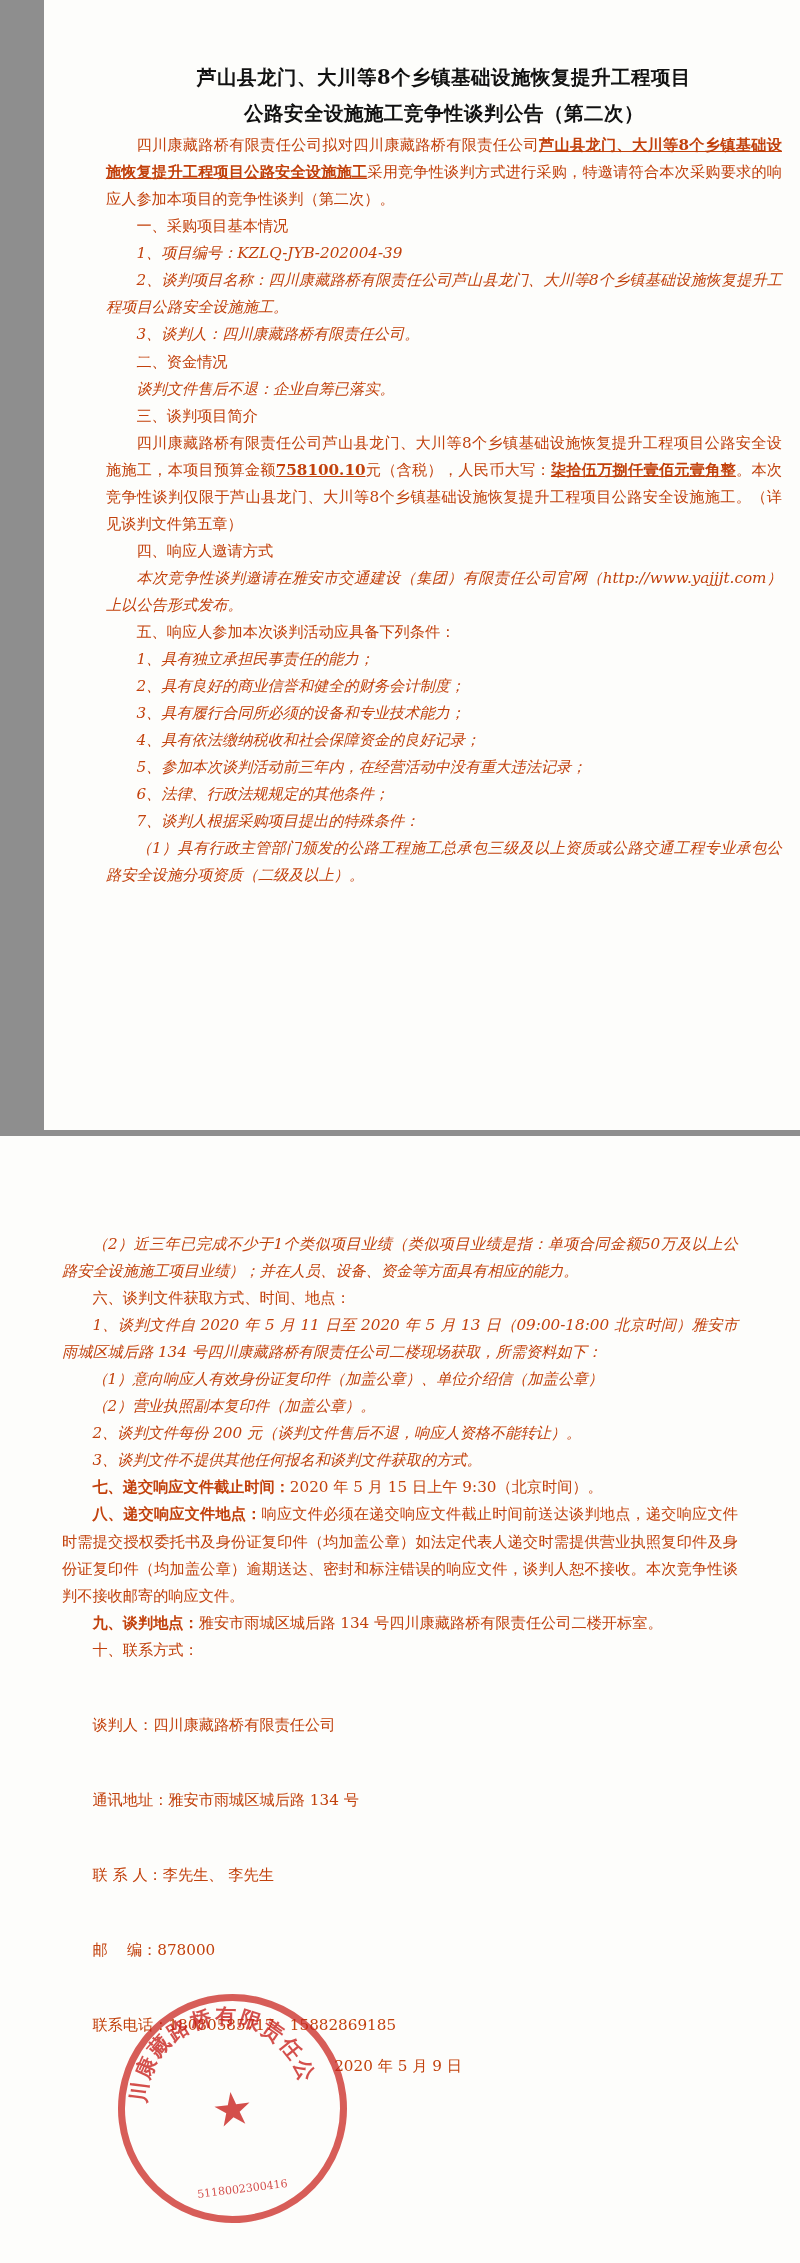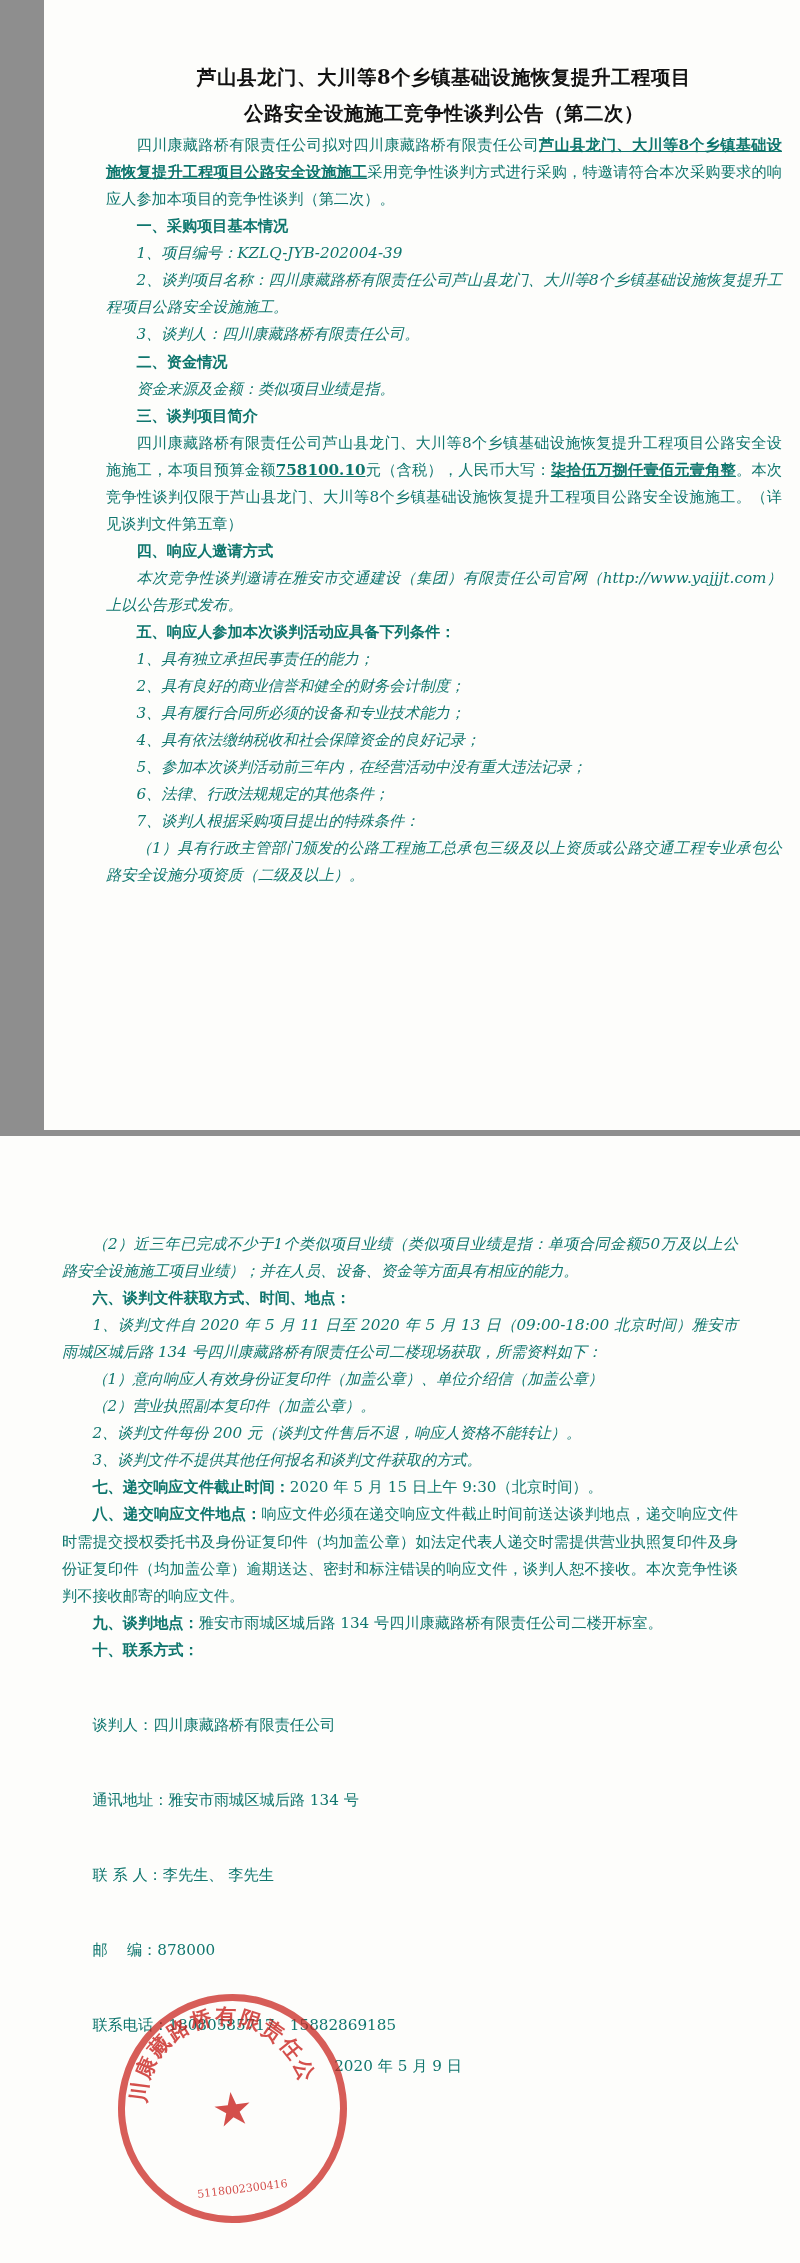--- a/index.html
+++ b/index.html
@@ -28,29 +28,29 @@
     text-align: center;
     margin: 0;
     line-height: 1.85;
     letter-spacing: 0.5px;
     color: #111;
   }
   p {
     margin: 0;
     font-size: 15.2px;
     line-height: 1.78;
-    color: #0f766e;
+    color: #c2410c;
     text-align: justify;
     text-justify: inter-ideograph;
   }
   .indent2 { text-indent: 2em; }
   .b { font-weight: bold; }
   .bu { font-weight: bold; text-decoration: underline; }
   .heading {
-    font-weight: bold;
+    font-weight: normal;
     text-indent: 2em;
   }
   .sub {
     text-indent: 2em;
     font-style: italic;
   }
   .date-line {
     text-align: center;
     margin-top: 14px;
     font-size: 15.2px;
@@ -107,21 +107,21 @@
   <h1 class="title">公路安全设施施工竞争性谈判公告（第二次）</h1>
 
   <p class="indent2"><span>四川康藏路桥有限责任公司拟对四川康藏路桥有限责任公司</span><span class="bu">芦山县龙门、大川等8个乡镇基础设施恢复提升工程项目公路安全设施施工</span><span>采用竞争性谈判方式进行采购，特邀请符合本次采购要求的响应人参加本项目的竞争性谈判（第二次）。</span></p>
 
   <p class="heading">一、采购项目基本情况</p>
   <p class="sub">1、项目编号：KZLQ-JYB-202004-39</p>
   <p class="sub">2、谈判项目名称：四川康藏路桥有限责任公司芦山县龙门、大川等8个乡镇基础设施恢复提升工程项目公路安全设施施工。</p>
   <p class="sub">3、谈判人：四川康藏路桥有限责任公司。</p>
 
   <p class="heading">二、资金情况</p>
-  <p class="sub">资金来源及金额：类似项目业绩是指。</p>
+  <p class="sub">谈判文件售后不退：企业自筹已落实。</p>
 
   <p class="heading">三、谈判项目简介</p>
   <p class="indent2"><span>四川康藏路桥有限责任公司芦山县龙门、大川等8个乡镇基础设施恢复提升工程项目公路安全设施施工，本项目预算金额</span><span class="bu">758100.10</span><span>元（含税），人民币大写：</span><span class="bu">柒拾伍万捌仟壹佰元壹角整</span><span>。本次竞争性谈判仅限于芦山县龙门、大川等8个乡镇基础设施恢复提升工程项目公路安全设施施工。（详见谈判文件第五章）</span></p>
 
   <p class="heading">四、响应人邀请方式</p>
   <p class="sub">本次竞争性谈判邀请在雅安市交通建设（集团）有限责任公司官网（http://www.yajjjt.com）上以公告形式发布。</p>
 
   <p class="heading">五、响应人参加本次谈判活动应具备下列条件：</p>
   <p class="sub">1、具有独立承担民事责任的能力；</p>
   <p class="sub">2、具有良好的商业信誉和健全的财务会计制度；</p>

